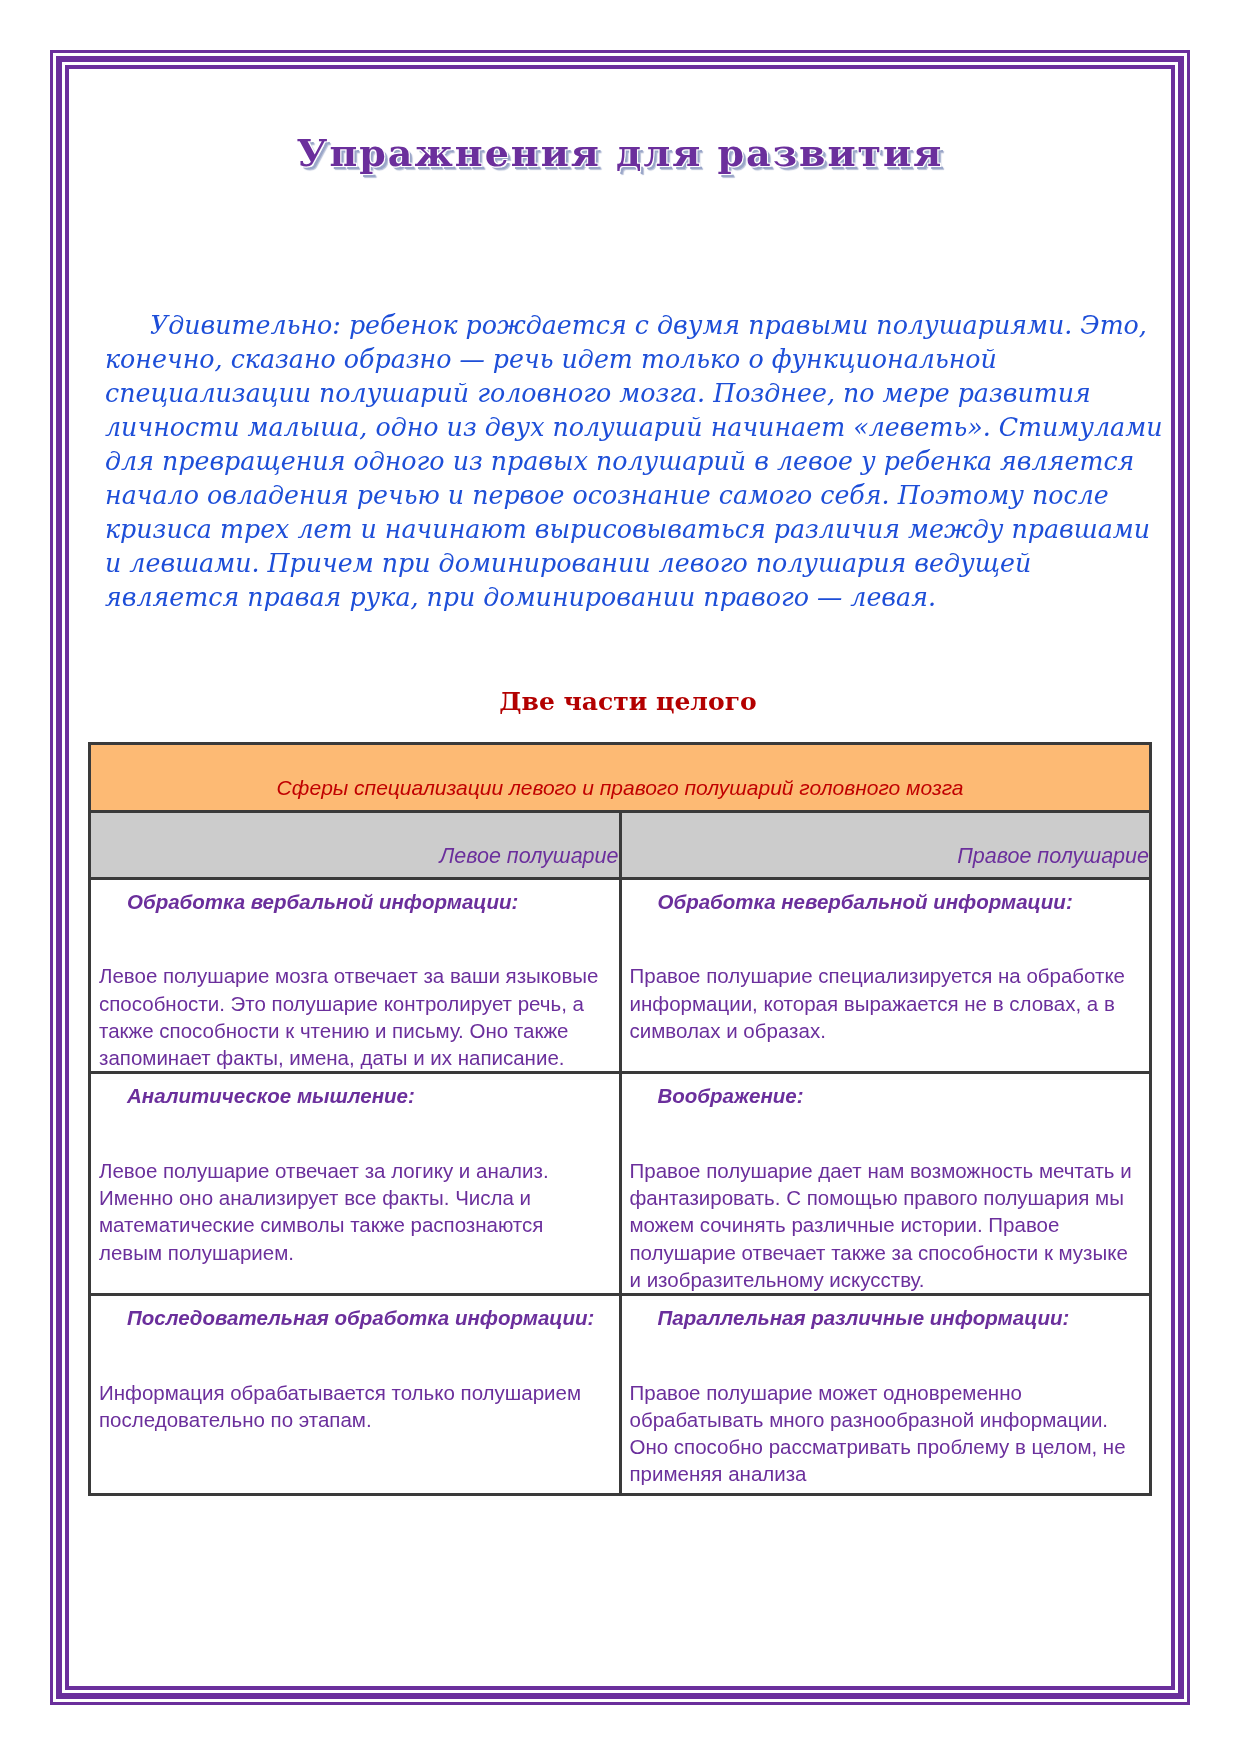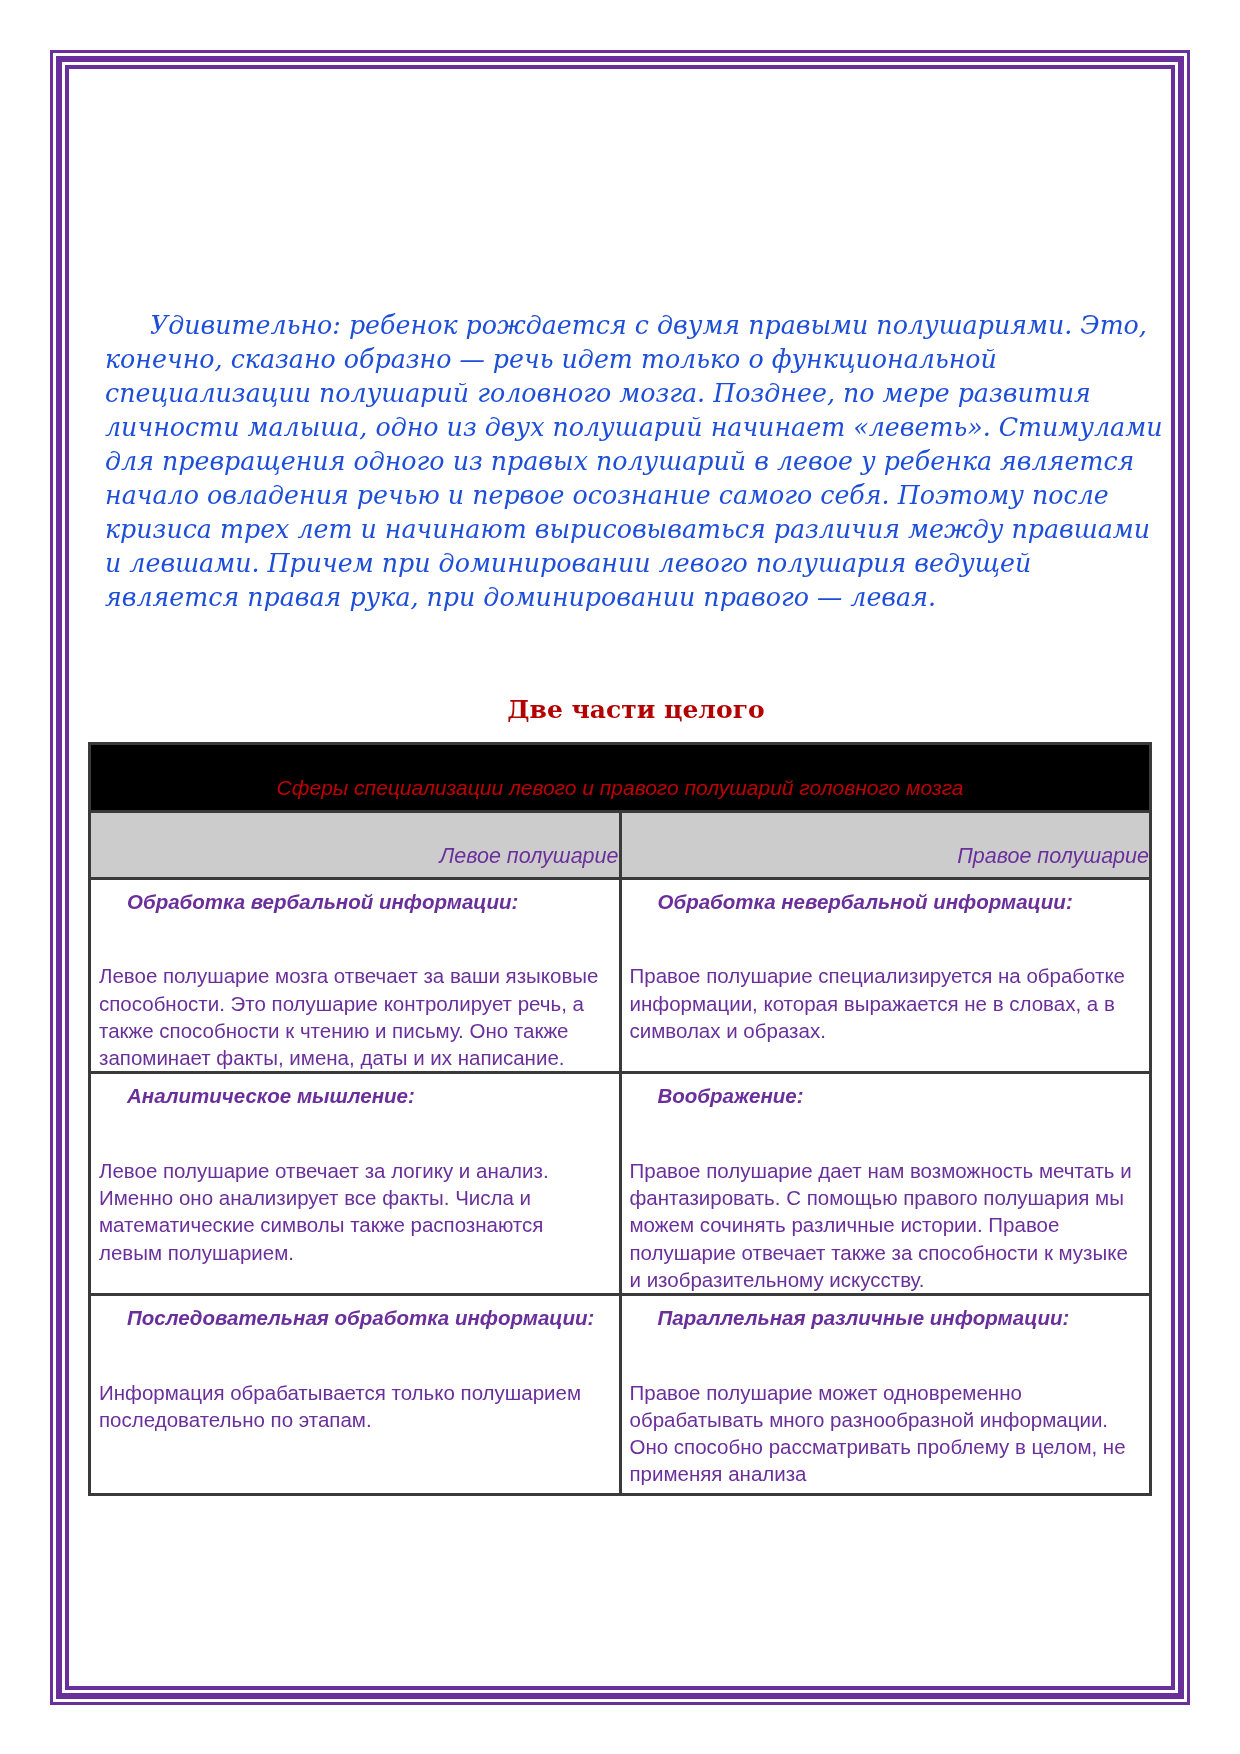--- a/index.html
+++ b/index.html
@@ -26,33 +26,33 @@
     position: absolute; left: 105px; top: 309px; width: 1060px;
     font-family: "DejaVu Serif", serif; font-style: italic;
     font-size: 25.3px; line-height: 34px; color: #1d4ed8;
     text-indent: 45px; margin: 0;
   }
 
   .subtitle {
     position: absolute; left: 69px; top: 676px; width: 1102px;
     text-align: center;
     font-family: "DejaVu Serif", serif; font-weight: bold;
-    font-size: 25px; line-height: 36px; color: #b30000; margin: 16px;
+    font-size: 25px; line-height: 36px; color: #b30000; margin: 8px;
   }
 
   table.spec {
     position: absolute; left: 88px; top: 742px; width: 1064px;
     border-collapse: collapse;
     font-family: "Liberation Sans", sans-serif; color: #6b2f9c;
   }
   table.spec td, table.spec th {
     border: 3px solid #3a3a3a; box-sizing: border-box; padding: 0;
   }
   .hdr-main {
-    background: #000000; height: 68px;
+    background: #fdba74; height: 68px;
     font-size: 21px; font-style: italic; color: #c00000; font-weight: normal;
     text-align: center; vertical-align: bottom; padding-bottom: 10px !important;
   }
   .hdr-col {
     background: #cccccc; height: 67px; width: 50%;
     font-size: 21.5px; font-style: italic; font-weight: normal; color: #6b2f9c;
     text-align: right; vertical-align: bottom; padding-bottom: 8px !important;
   }
   .cell {
     vertical-align: top; padding: 8px 8px 0 8px !important;
@@ -65,21 +65,21 @@
   .cell-body { display: block; margin-top: 47px; }
 </style>
 </head>
 <body>
 
 <div class="frame frame-outer"></div>
 <div class="frame frame-middle"></div>
 <div class="frame frame-inner"></div>
 
 <h1 class="title">
-  <br>
+  <span>Упражнения для развития</span><br>
 </h1>
 
 <p class="intro">Удивительно: ребенок рождается с двумя правыми полушариями. Это, конечно, сказано образно — речь идет только о функциональной специализации полушарий головного мозга. Позднее, по мере развития личности малыша, одно из двух полушарий начинает «леветь». Стимулами для превращения одного из правых полушарий в левое у ребенка является начало овладения речью и первое осознание самого себя. Поэтому после кризиса трех лет и начинают вырисовываться различия между правшами и левшами. Причем при доминировании левого полушария ведущей является правая рука, при доминировании правого — левая.</p>
 
 <h2 class="subtitle">Две части целого</h2>
 
 <table class="spec">
   <tbody>
       <tr>
     <th class="hdr-main" colspan="2">Сферы специализации левого и правого полушарий головного мозга</th>

